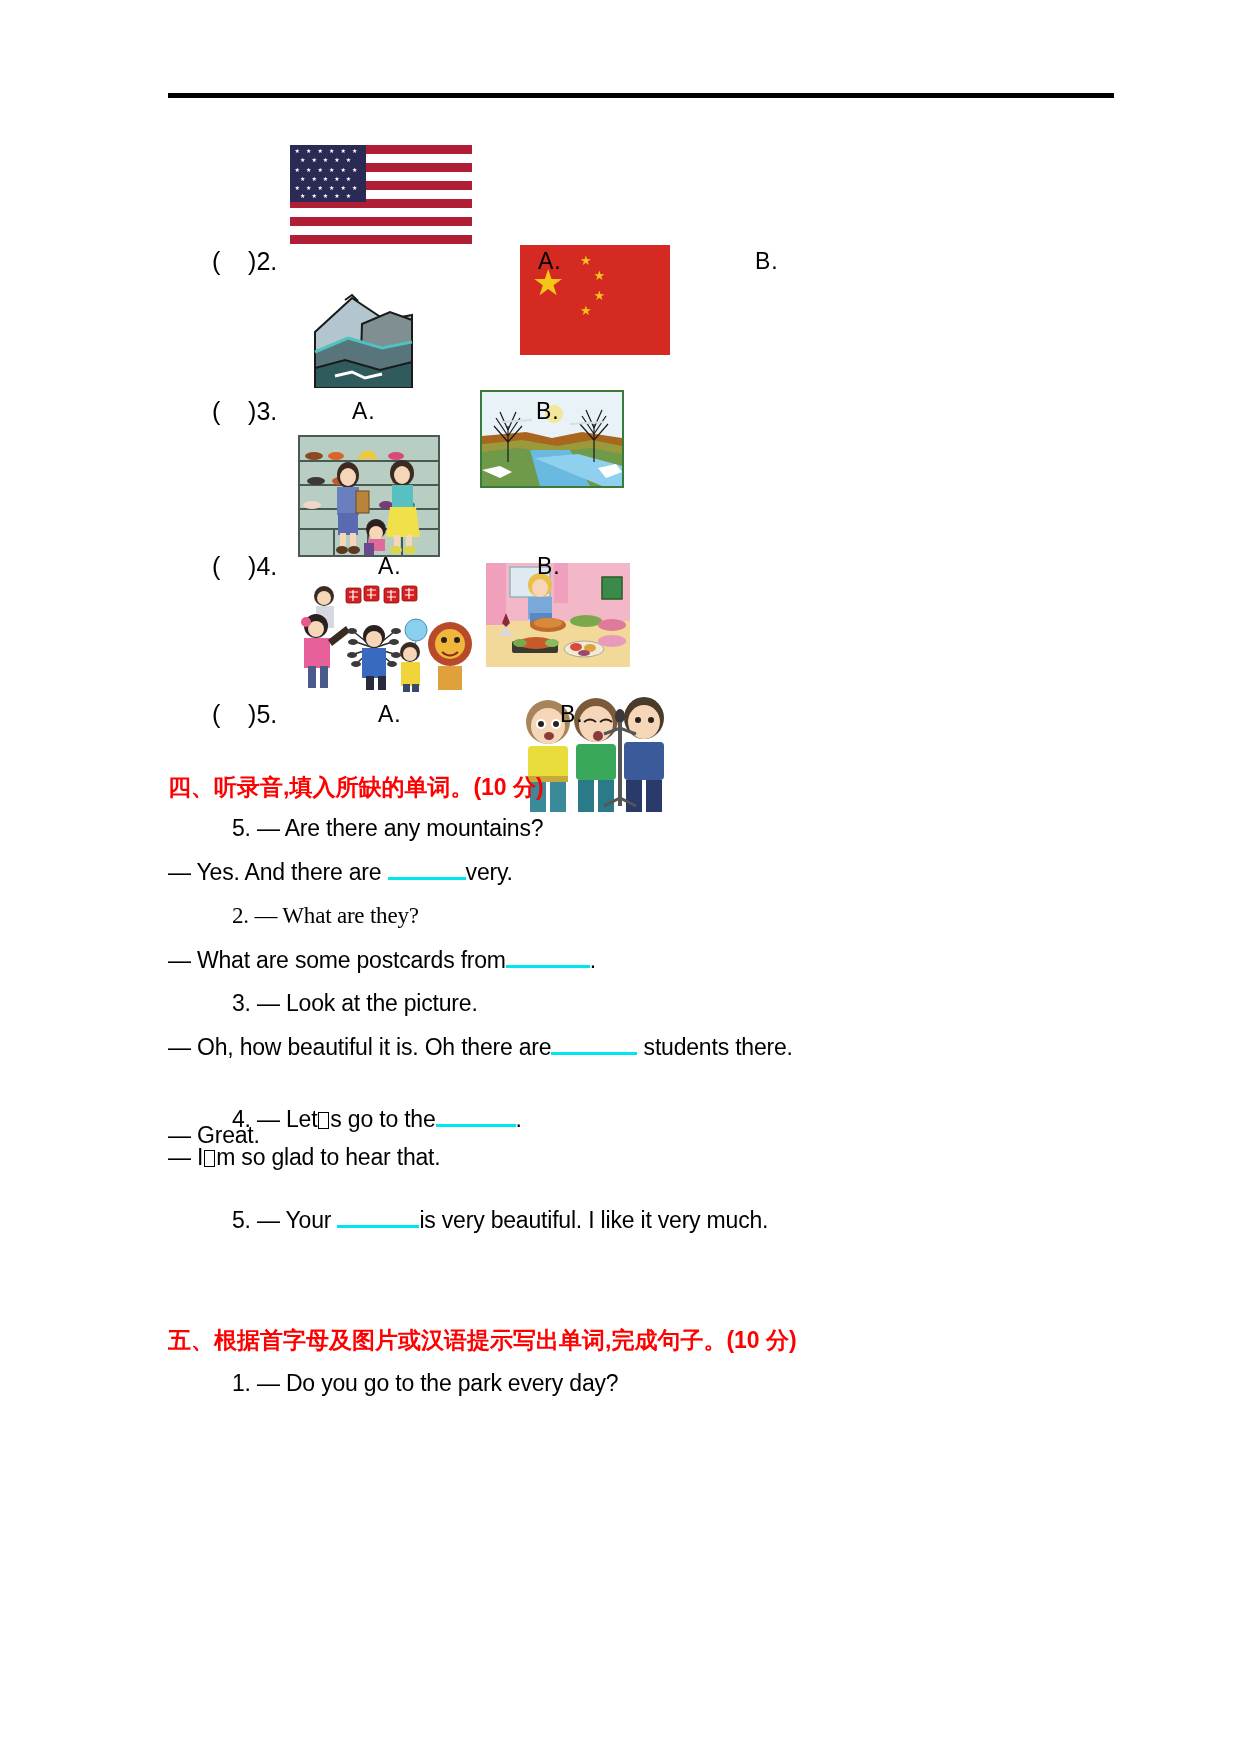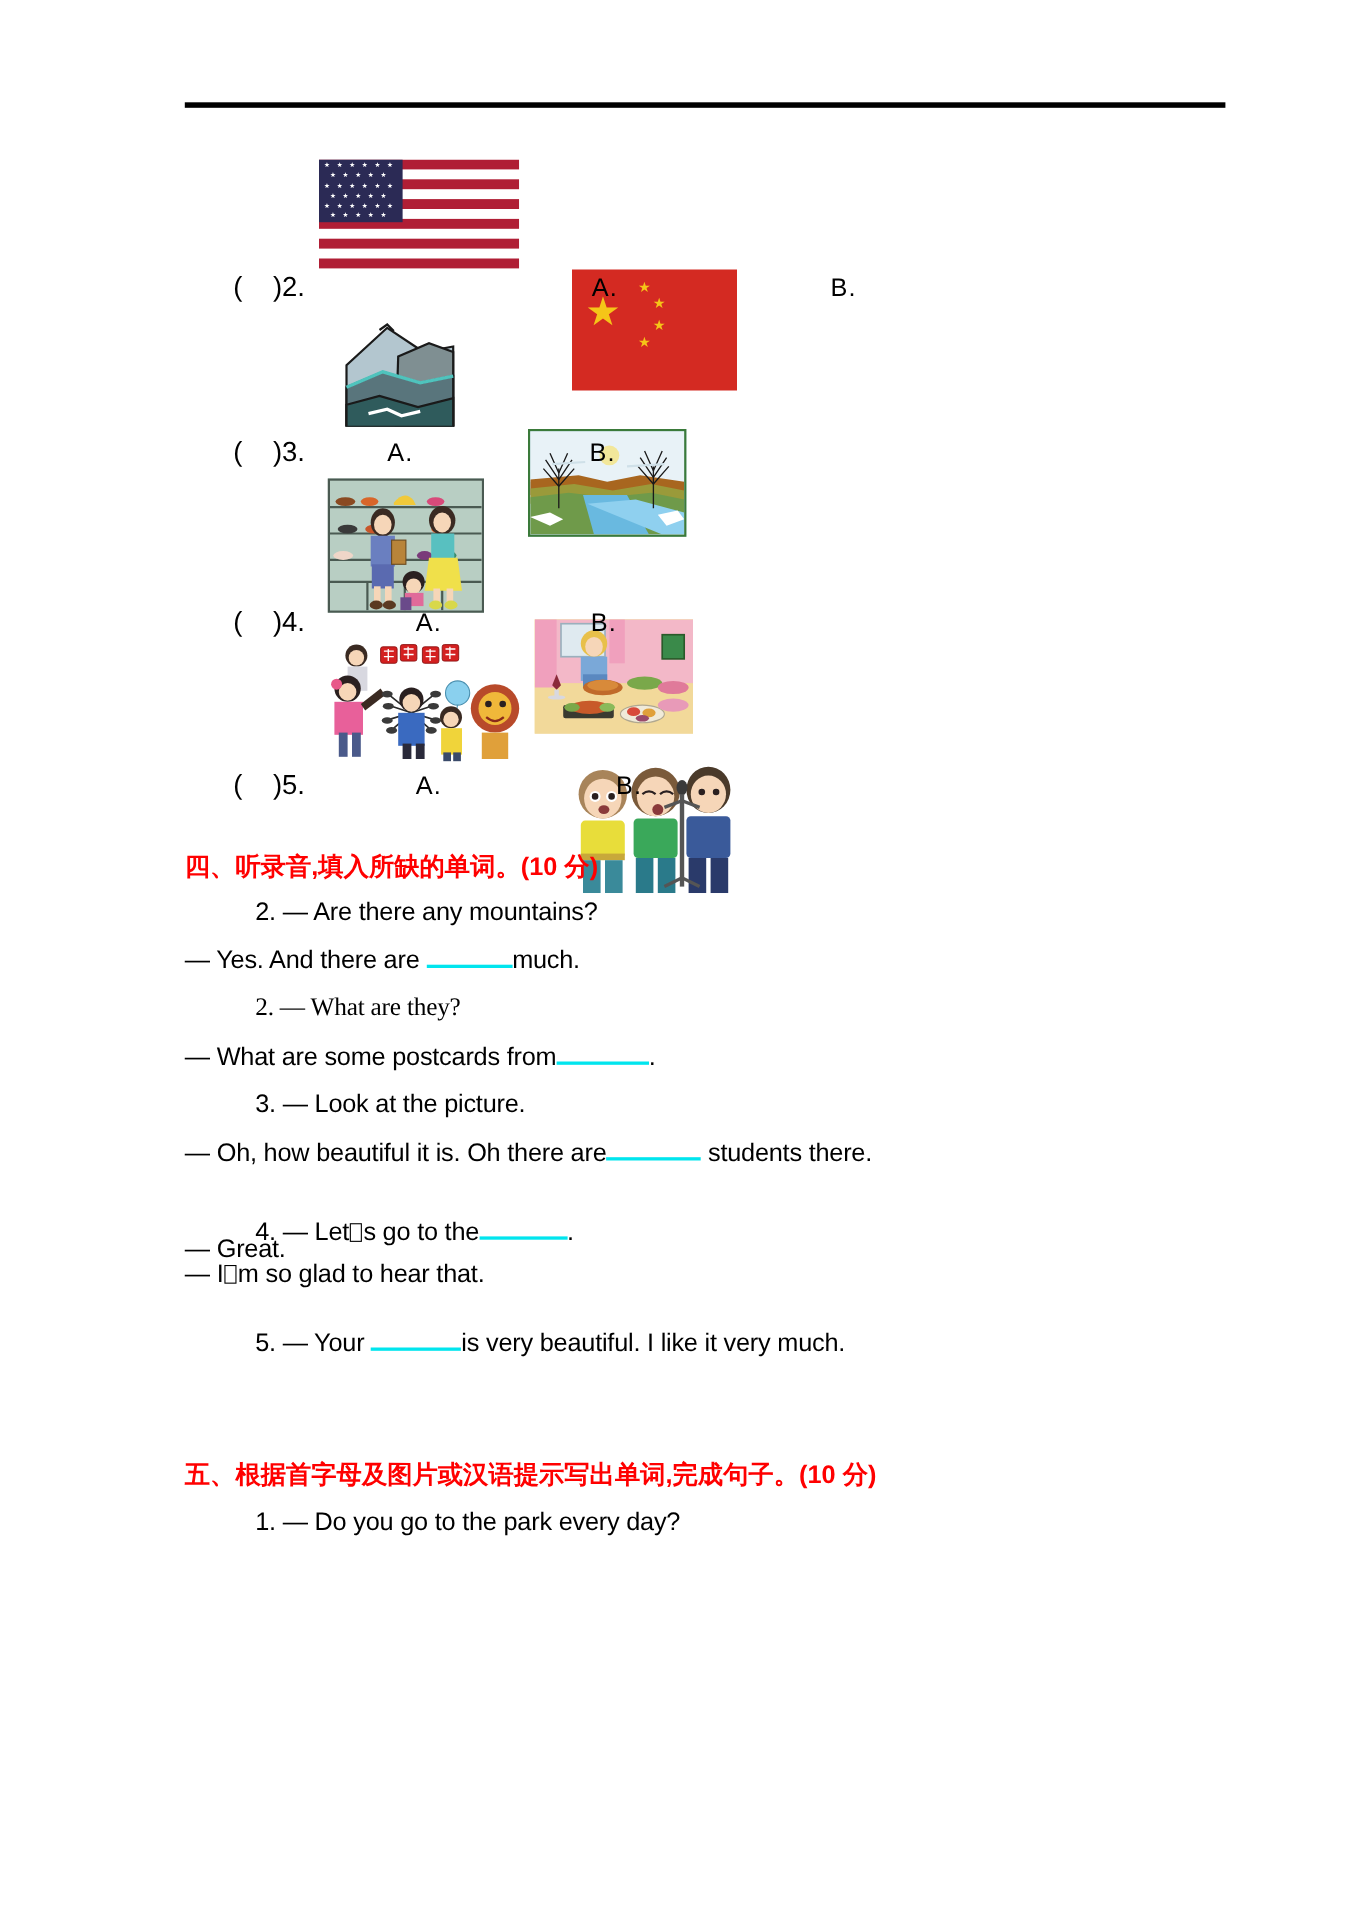--- a/index.html
+++ b/index.html
@@ -489,23 +489,23 @@
         </svg>
       </div>
     </div>
   </div>
   <div class="qmark" style="left:212px; top:700px;">(    )5.</div>
   <div class="opt-label" style="left:378px; top:701px;">A.</div>
   <div class="opt-label" style="left:560px; top:701px;">B.</div>
 
   <div class="section-head" style="top:772px;"><span>四、听录音,填入所缺的单词。</span><span class="score">(10 分)</span></div>
 
-  <div class="qline indent" style="top:815px;">2. — Are there any mountains?</div>
-
-  <div class="qline flush" style="top:859px;"><span>— Yes. And there are </span><span class="blank w1"></span><span>much.</span></div>
+  <div class="qline indent" style="top:815px;">5. — Are there any mountains?</div>
+
+  <div class="qline flush" style="top:859px;"><span>— Yes. And there are </span><span class="blank w1"></span><span>very.</span></div>
 
   <div class="qline indent" style="top:903px;font-family:Liberation Serif, serif;">2. — What are they?</div>
 
   <div class="qline flush" style="top:947px;"><span>— What are some postcards from</span><span class="blank w2"></span><span>.</span></div>
 
   <div class="qline indent" style="top:990px;">3. — Look at the picture.</div>
 
   <div class="qline flush" style="top:1034px;"><span>— Oh, how beautiful it is. Oh there are</span><span class="blank w3"></span><span> students there.</span></div>
 
   <div class="qline indent" style="top:1106px;"><span>4. — Let</span><span class="tofu"></span><span>s go to the</span><span class="blank w4"></span><span>.</span></div>

